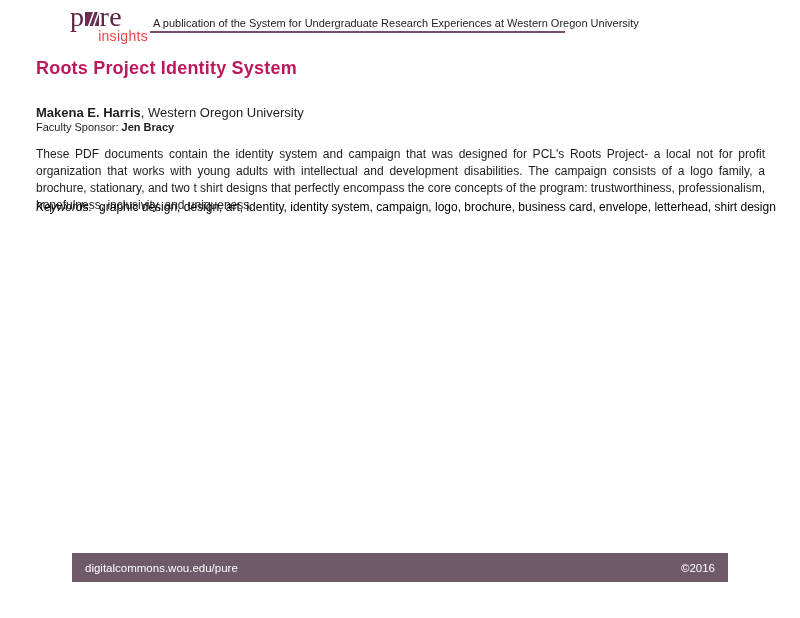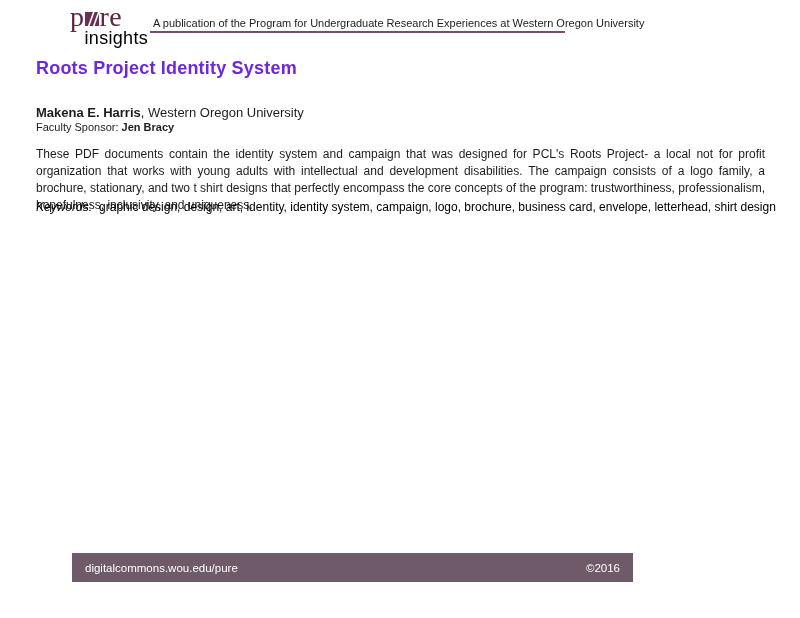--- a/index.html
+++ b/index.html
@@ -29,22 +29,22 @@
     font-size: 28px;
     line-height: 1.1;
     color: #5d2444;
     letter-spacing: 0.5px;
   }
   .logo-square { width: 14px; height: 14px; margin: 0 0.5px; }
   .logo-square svg { display: block; }
   .logo-sub {
     text-align: right;
     font-family: "Liberation Sans", sans-serif;
-    font-size: 18px;
-    color: #000000;
+    font-size: 14px;
+    color: #ef4444;
     margin-top: -5px;
     letter-spacing: 0.3px;
   }
   .tagline {
     position: absolute;
     left: 153px;
     top: 17px;
     font-size: 11px;
     color: #1d1d1d;
     white-space: nowrap;
@@ -58,21 +58,21 @@
     background: #7b4a6f;
   }
 
   
   .title {
     position: absolute;
     left: 36px;
     top: 58px;
     font-size: 18px;
     font-weight: bold;
-    color: #6d28d9;
+    color: #be185d;
     letter-spacing: 0.2px;
   }
   .byline {
     position: absolute;
     left: 36px;
     top: 105px;
     font-size: 13px;
   }
   .sponsor {
     position: absolute;
@@ -101,21 +101,21 @@
     color: #000000;
   }
   .keywords em { font-style: italic; }
   .keywords .kw-list { margin-left: 7px; }
 
   
   .footer-bar {
     position: absolute;
     left: 72px;
     top: 553px;
-    width: 561px;
+    width: 656px;
     height: 29px;
     background: #6e5a68;
     color: #ffffff;
     display: flex;
     align-items: center;
     justify-content: space-between;
     padding: 4px 13px;
     font-size: 11.5px;
   }
   .footer-url { color: #ffffff; text-decoration: none; cursor: pointer; }
@@ -133,21 +133,21 @@
           <rect x="0" y="0" width="14" height="14" fill="#6b2d52"></rect>
           <line x1="3" y1="16" x2="9.5" y2="-2" stroke="#ffffff" stroke-width="1.6"></line>
           <line x1="8" y1="16" x2="14.5" y2="-2" stroke="#ffffff" stroke-width="1.6"></line>
         </svg>
       </span>
       <span>re</span>
     </div>
     <div class="logo-sub">insights</div>
   </div>
 
-  <div class="tagline">A publication of the Program for Undergraduate Research Experiences at Western Oregon University</div>
+  <div class="tagline">A publication of the System for Undergraduate Research Experiences at Western Oregon University</div>
   <div class="tagline-rule"></div>
 
   <h1 class="title">Roots Project Identity System</h1>
 
   <p class="byline"><b>Makena E. Harris</b><span>, Western Oregon University</span></p>
 
   <p class="sponsor"><span>Faculty Sponsor: </span><b>Jen Bracy</b></p>
 
   <p class="abstract">These PDF documents contain the identity system and campaign that was designed for PCL's Roots Project- a local not for profit organization that works with young adults with intellectual and development disabilities. The campaign consists of a logo family, a brochure, stationary, and two t shirt designs that perfectly encompass the core concepts of the program: trustworthiness, professionalism, hopefulness, inclusivity, and uniqueness.</p>
 

